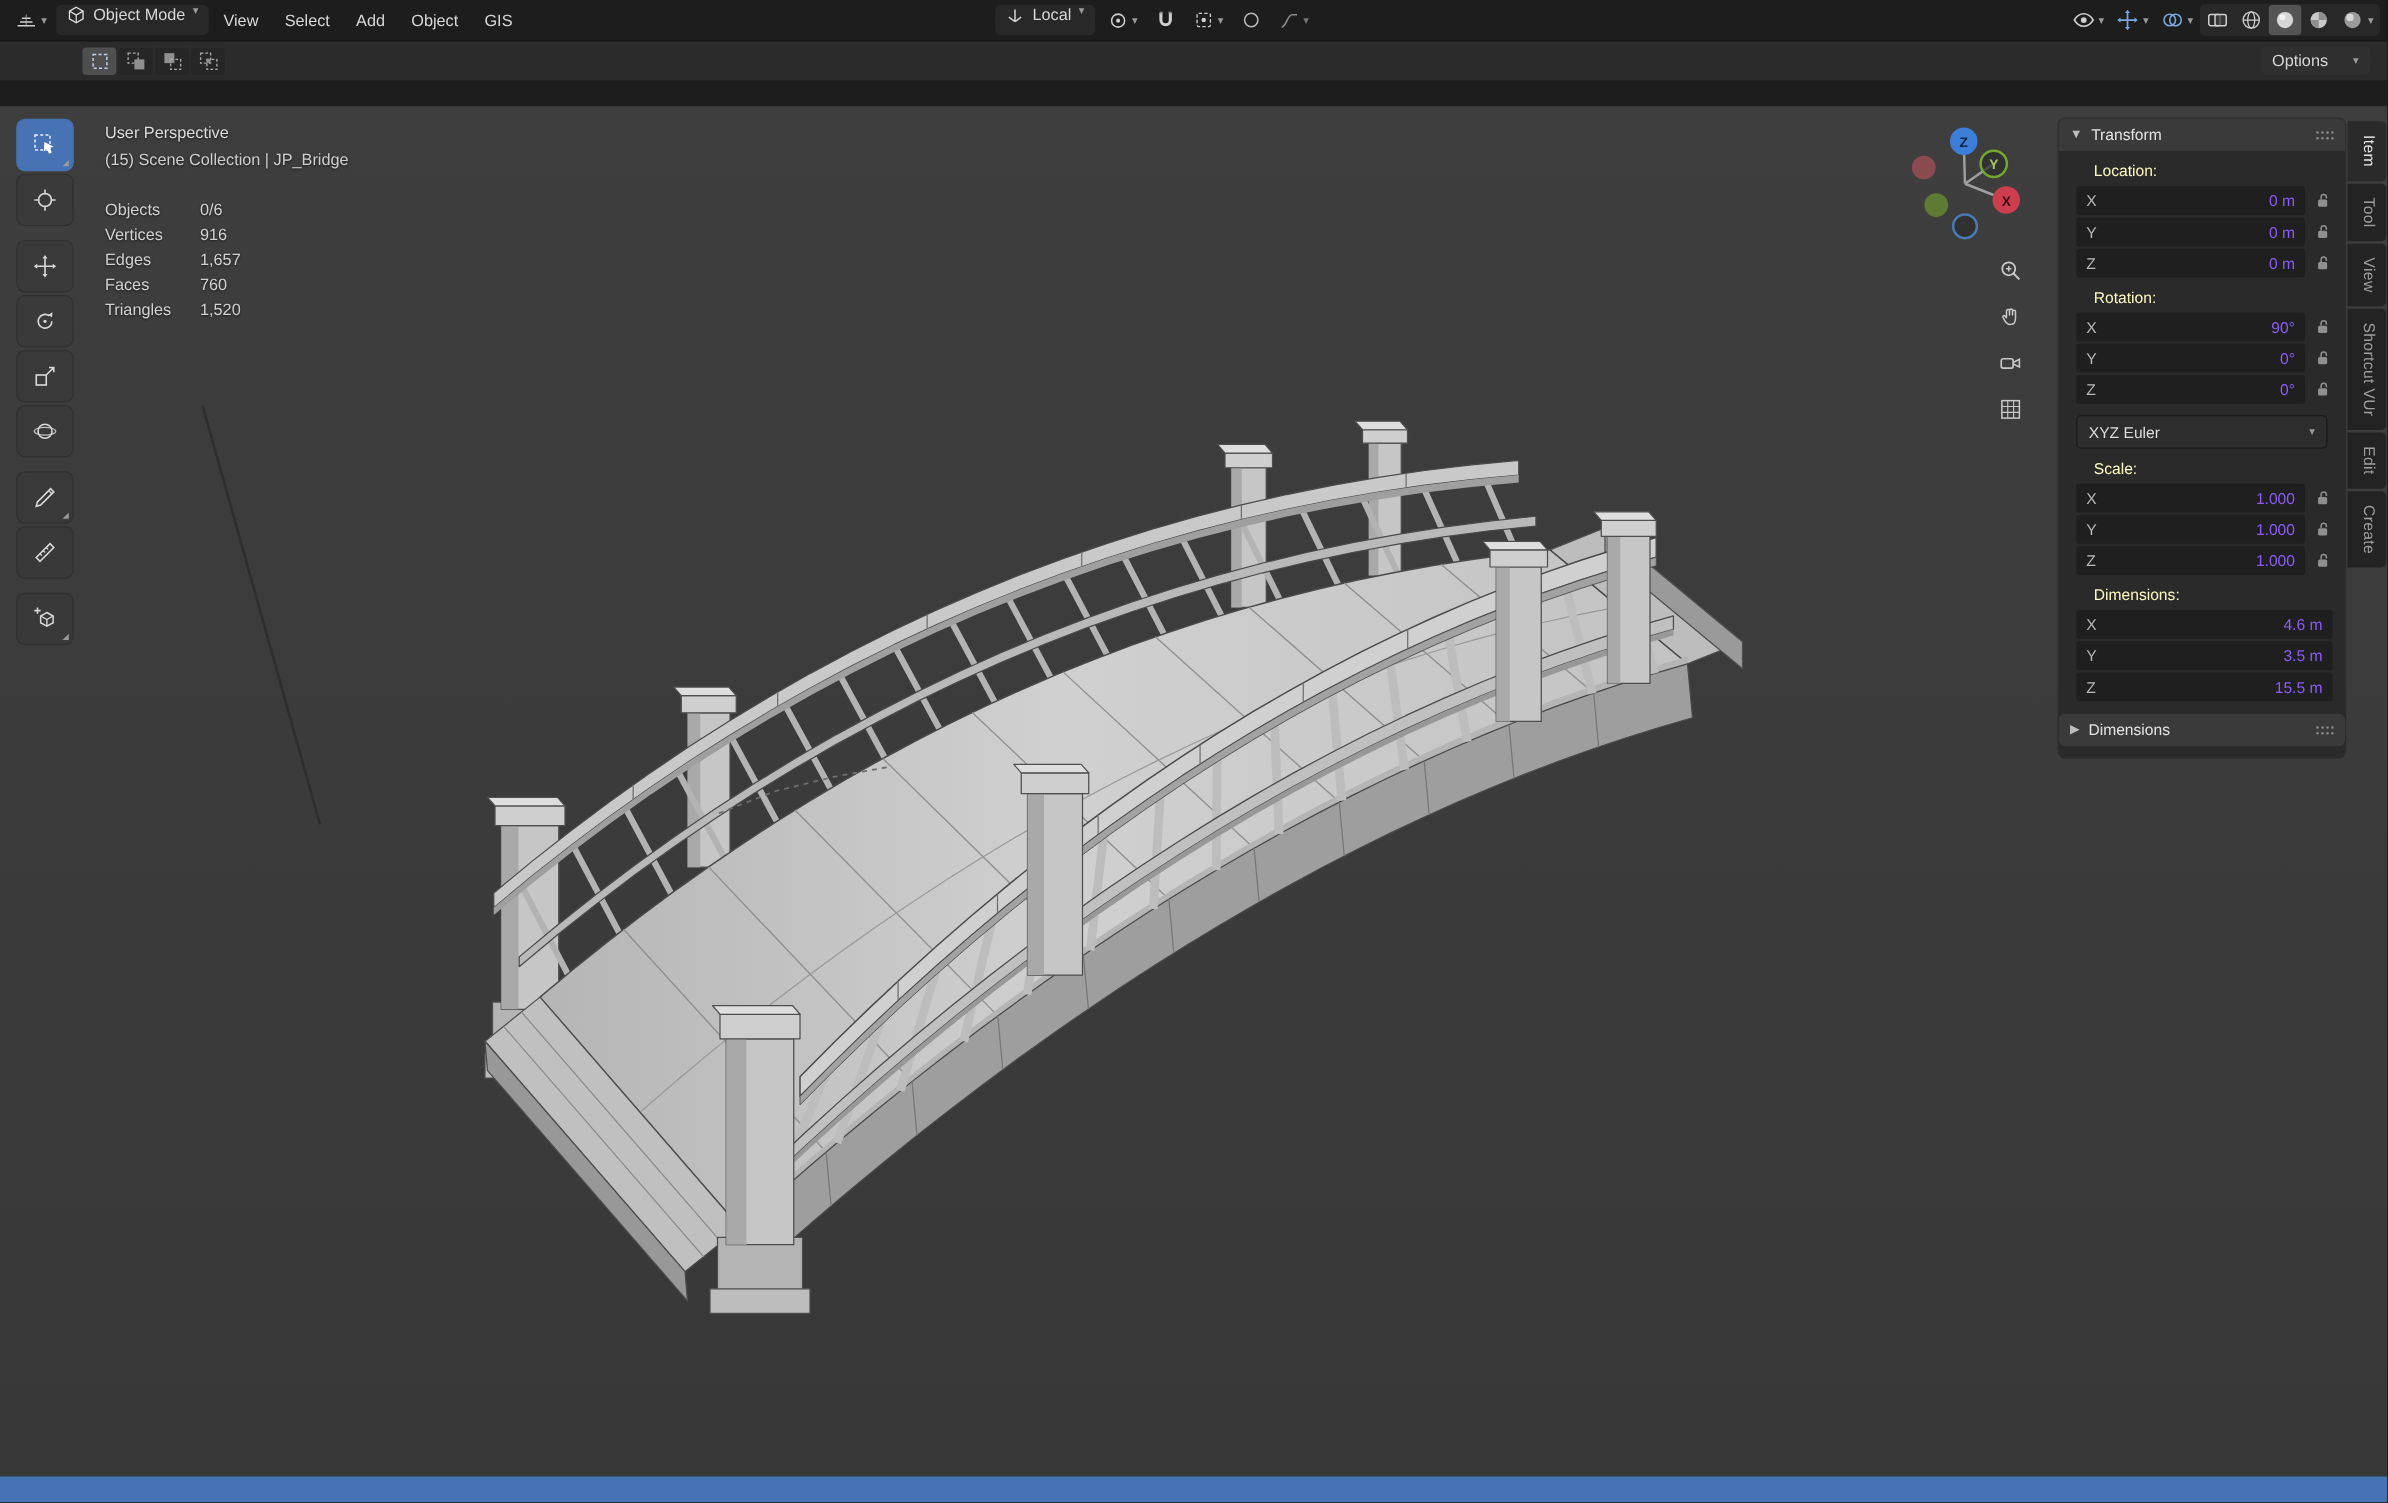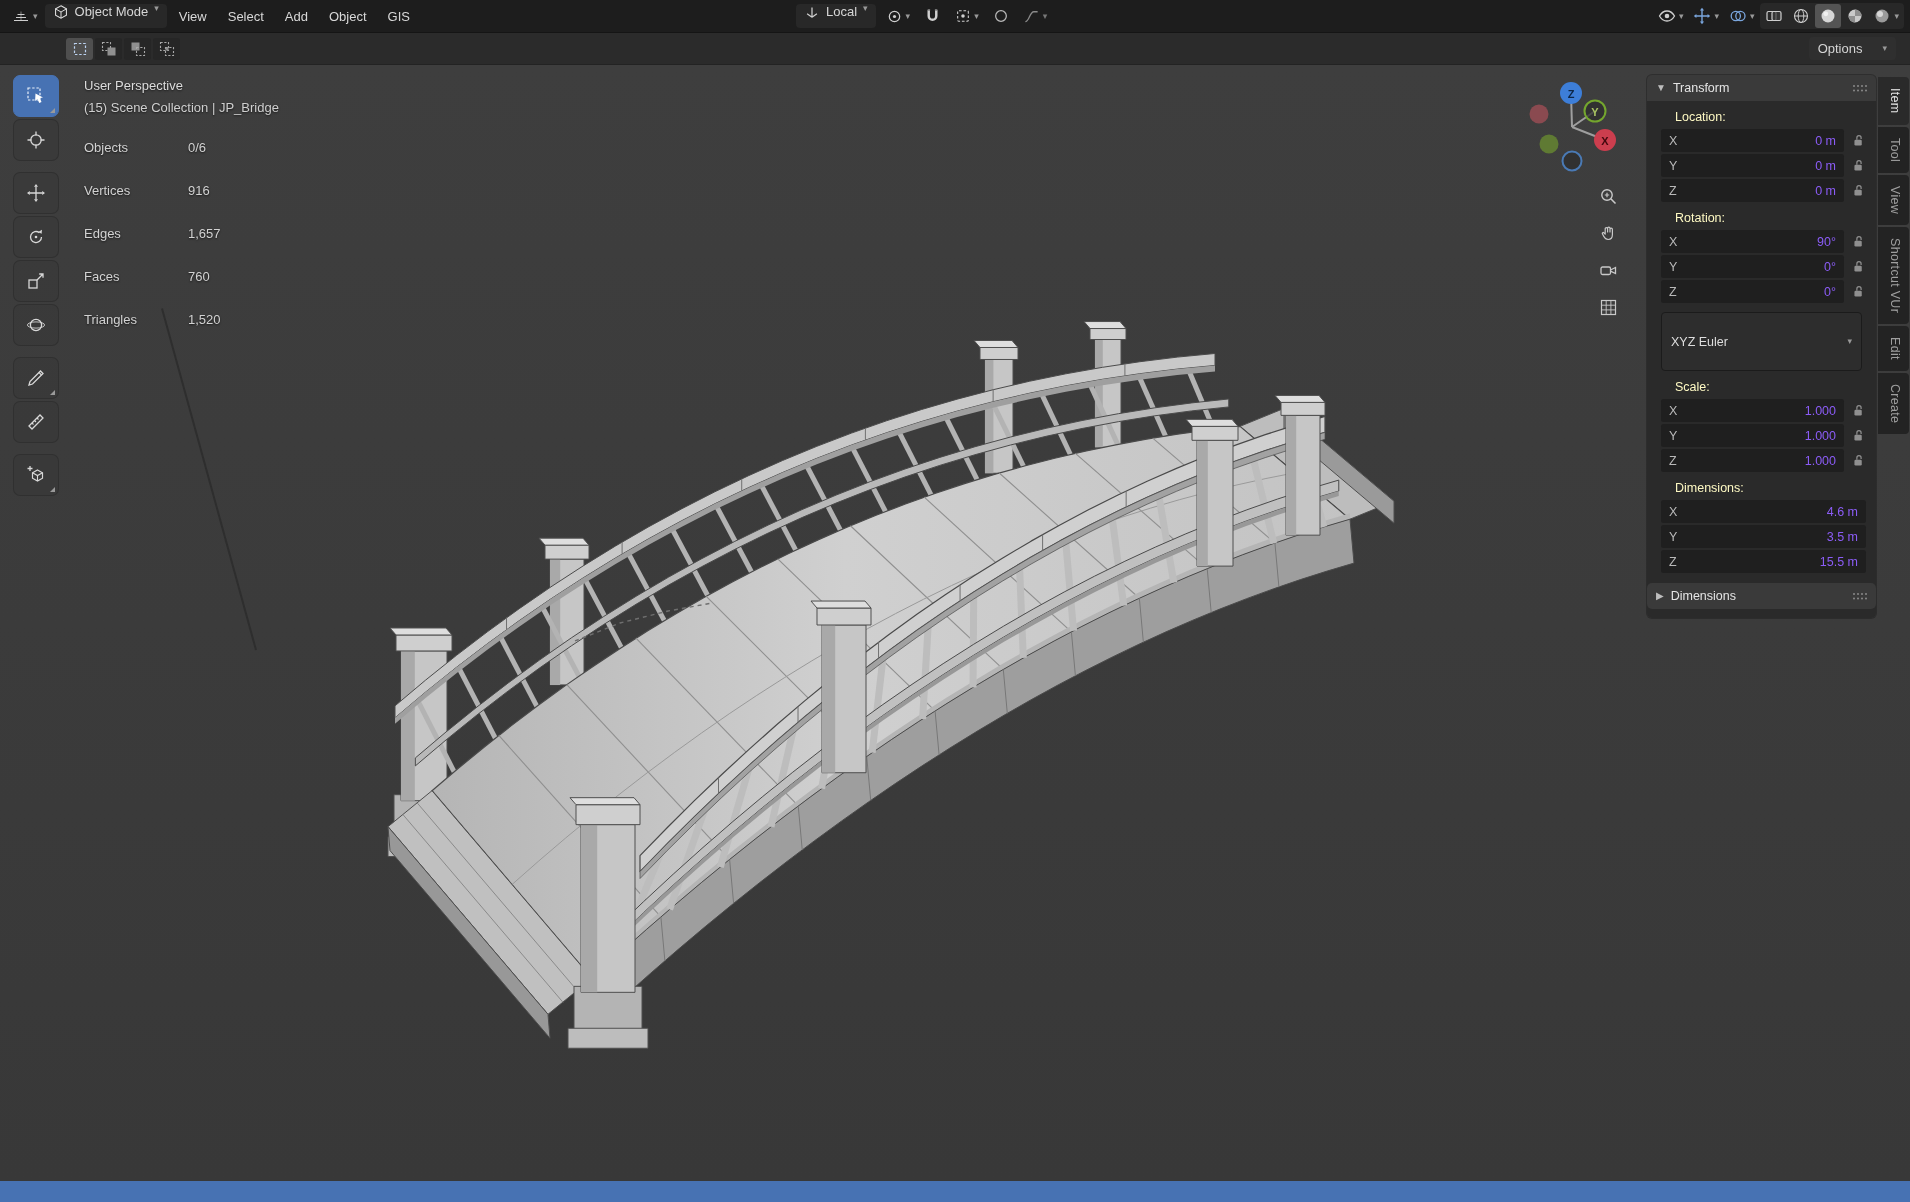--- a/index.html
+++ b/index.html
@@ -17,48 +17,48 @@
   .tb-right{position:absolute;right:6px;top:0;height:32px;display:flex;align-items:center;gap:2px;}
   .hgroup{display:flex;align-items:center;background:#282828;border-radius:4px;padding:1px;gap:1px;}
   svg{display:block;}
   
   .toolsbar{height:31px;flex:none;background:#2b2b2b;border-bottom:1px solid #232323;display:flex;align-items:center;padding:0 14px;font-size:13px;}
   .selmode{display:flex;gap:2px;margin-left:52px;}
   .selbtn{width:27px;height:22px;background:#262626;border-radius:3px;display:flex;align-items:center;justify-content:center;}
   .selbtn.active{background:#4f4f4f;}
   .options-btn{margin-left:auto;display:flex;align-items:center;gap:20px;background:#2f2f2f;border-radius:4px;height:23px;padding:0 9px;color:#d5d5d5;}
   
-  .viewport{position:relative;flex:1;background:linear-gradient(#3e3e3e,#383838);overflow:hidden;}
+  .viewport{position:relative;flex:1;background:linear-gradient(#3e3e3e,#383838);overflow:hidden;margin-top:20px;}
   #bridge-svg{position:absolute;inset:0;width:100%;height:100%;}
   
   .ltoolbar{position:absolute;left:13px;top:10px;display:flex;flex-direction:column;gap:2px;width:46px;}
   .tbtn{width:46px;height:42px;background:rgba(58,58,58,.92);border:1px solid rgba(46,46,46,.8);border-radius:7px;display:flex;align-items:center;justify-content:center;position:relative;box-sizing:border-box;}
   .tbtn.active{background:#4772b3;border-color:#4772b3;}
   .tbtn.gap{margin-top:9px;}
   .tbtn.sub::after{content:"";position:absolute;right:3px;bottom:3px;border-left:5px solid transparent;border-bottom:5px solid #9a9a9a;}
   
   .vpinfo{position:absolute;left:84px;top:13px;font-size:13px;color:#dcdcdc;text-shadow:0 1px 2px rgba(0,0,0,.6);}
   .vpinfo .sub{margin-top:7px;color:#cfcfcf;}
-  .stats{margin-top:25px;display:grid;grid-template-columns:76px auto;row-gap:5px;color:#d2d2d2;gap:28px;}
+  .stats{margin-top:25px;display:grid;grid-template-columns:76px auto;row-gap:5px;color:#d2d2d2;}
   
   .gizmo{position:absolute;left:1500px;top:0;}
   .navcol{position:absolute;left:1591px;top:114px;display:flex;flex-direction:column;gap:3px;}
   .navbtn{width:34px;height:34px;border-radius:50%;display:flex;align-items:center;justify-content:center;}
   
   .npanel{position:absolute;right:34px;top:10px;width:229px;background:rgba(41,41,41,.97);border-radius:5px;padding-bottom:9px;font-size:12.5px;box-shadow:0 0 0 1px rgba(0,0,0,.25);}
   .phead{display:flex;align-items:center;gap:7px;background:#3a3a3a;border-radius:5px 5px 0 0;padding:6px 9px;color:#e4e4e4;}
   .phead .dots{margin-left:auto;}
   .glyph{color:#bdbdbd;font-size:10px;line-height:1;}
   .plabel{padding:9px 28px 3px;color:#fef9c3;}
   .prow{display:flex;align-items:center;gap:7px;padding:0 10px 0 14px;margin-top:2px;}
   .pfield{flex:1;height:23px;background:#1f1f1f;border-radius:2.5px;display:flex;align-items:center;padding:0 8px;color:#c6c6c6;box-sizing:border-box;}
   .pfield .ax{width:16px;color:#b9b9b9;}
   .pfield .val{margin-left:auto;color:#8b5cf6;}
   .lock{width:15px;display:flex;justify-content:center;}
-  .pselect{margin:9px 14px 0;height:25px;background:#2d2d2d;border:1px solid #1b1b1b;border-radius:4px;display:flex;align-items:center;padding:16px 9px;color:#dedede;}
+  .pselect{margin:9px 14px 0;height:25px;background:#2d2d2d;border:1px solid #1b1b1b;border-radius:4px;display:flex;align-items:center;padding:0 9px;color:#dedede;}
   .pselect .chev{margin-left:auto;}
   .props{margin:10px 0 0;}
   .props .phead{border-radius:5px;background:#3a3a3a;margin:0;}
   
   .sidetabs{position:absolute;right:1px;top:12px;width:31px;display:flex;flex-direction:column;gap:2px;font-size:12.5px;}
   .stab{writing-mode:vertical-rl;text-orientation:mixed;background:#232323;color:#9f9f9f;border-radius:0 4px 4px 0;padding:11px 7px;letter-spacing:.3px;}
   .stab.active{background:#2a2a2a;color:#e3e3e3;}
   
   .bluebar{height:21px;flex:none;background:#4772b3;}
 </style>

